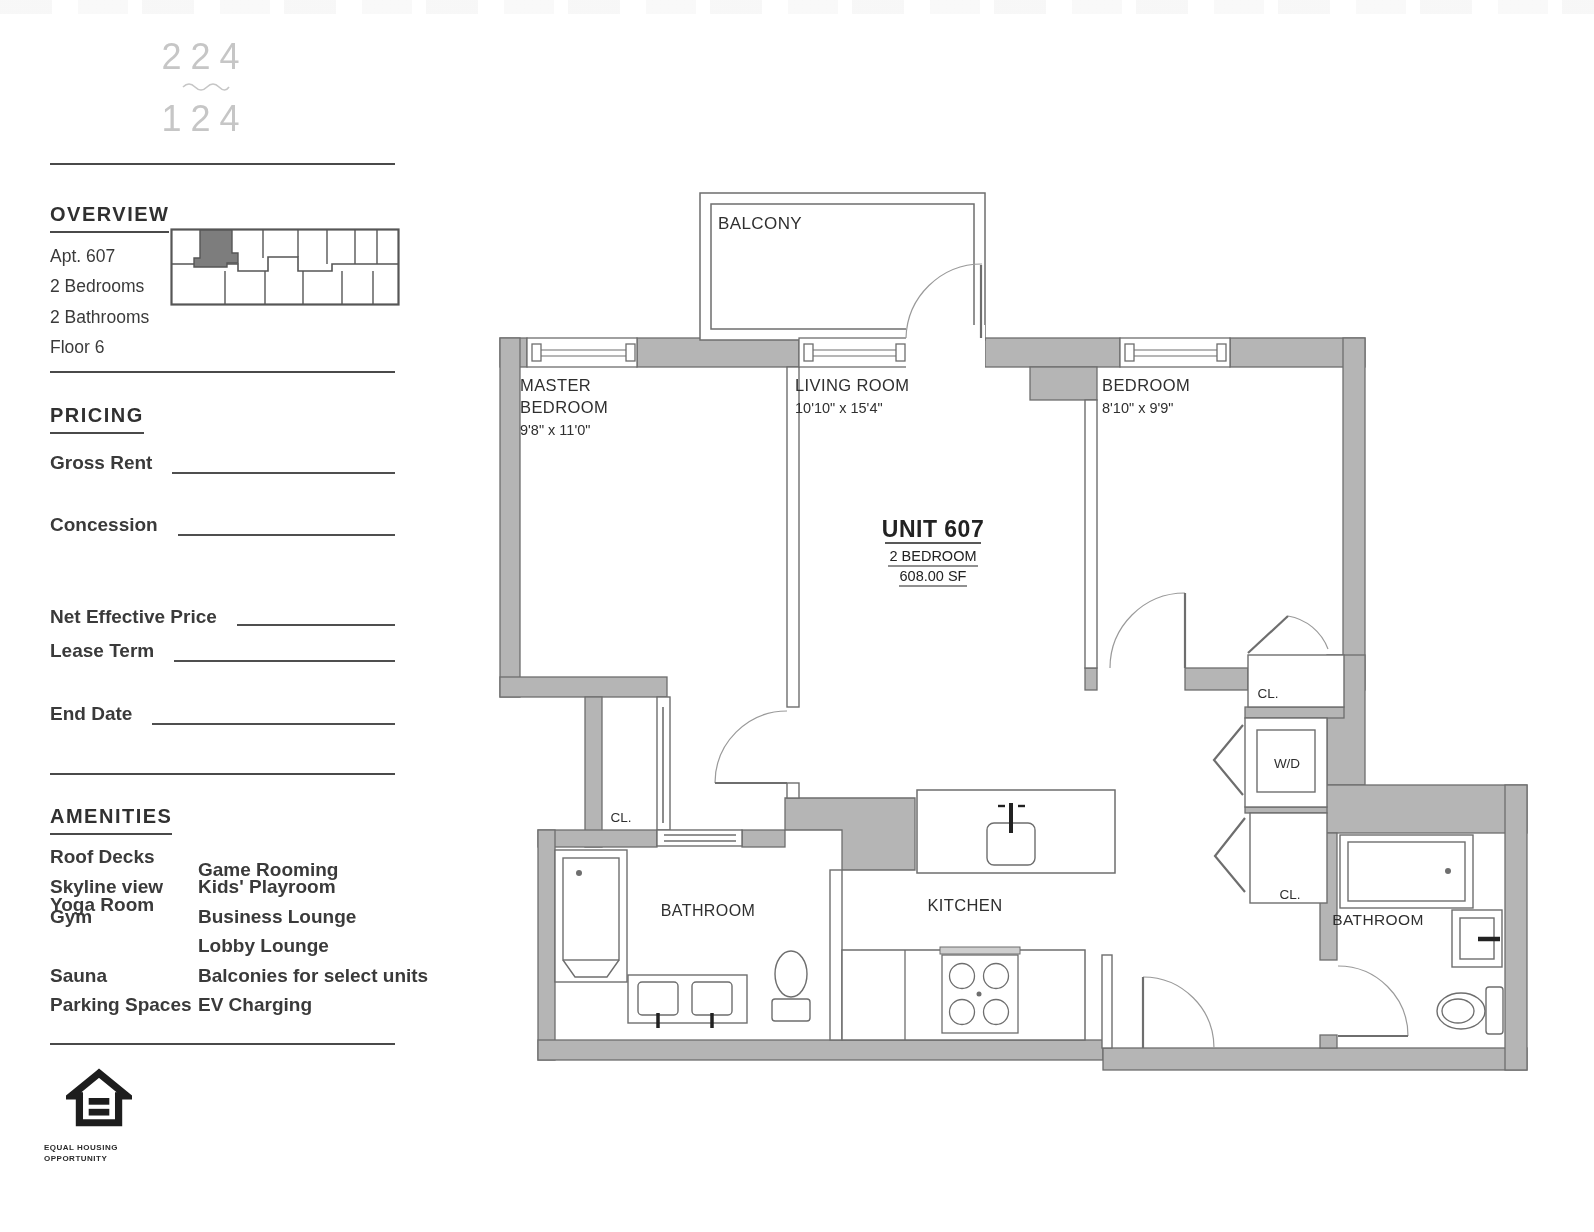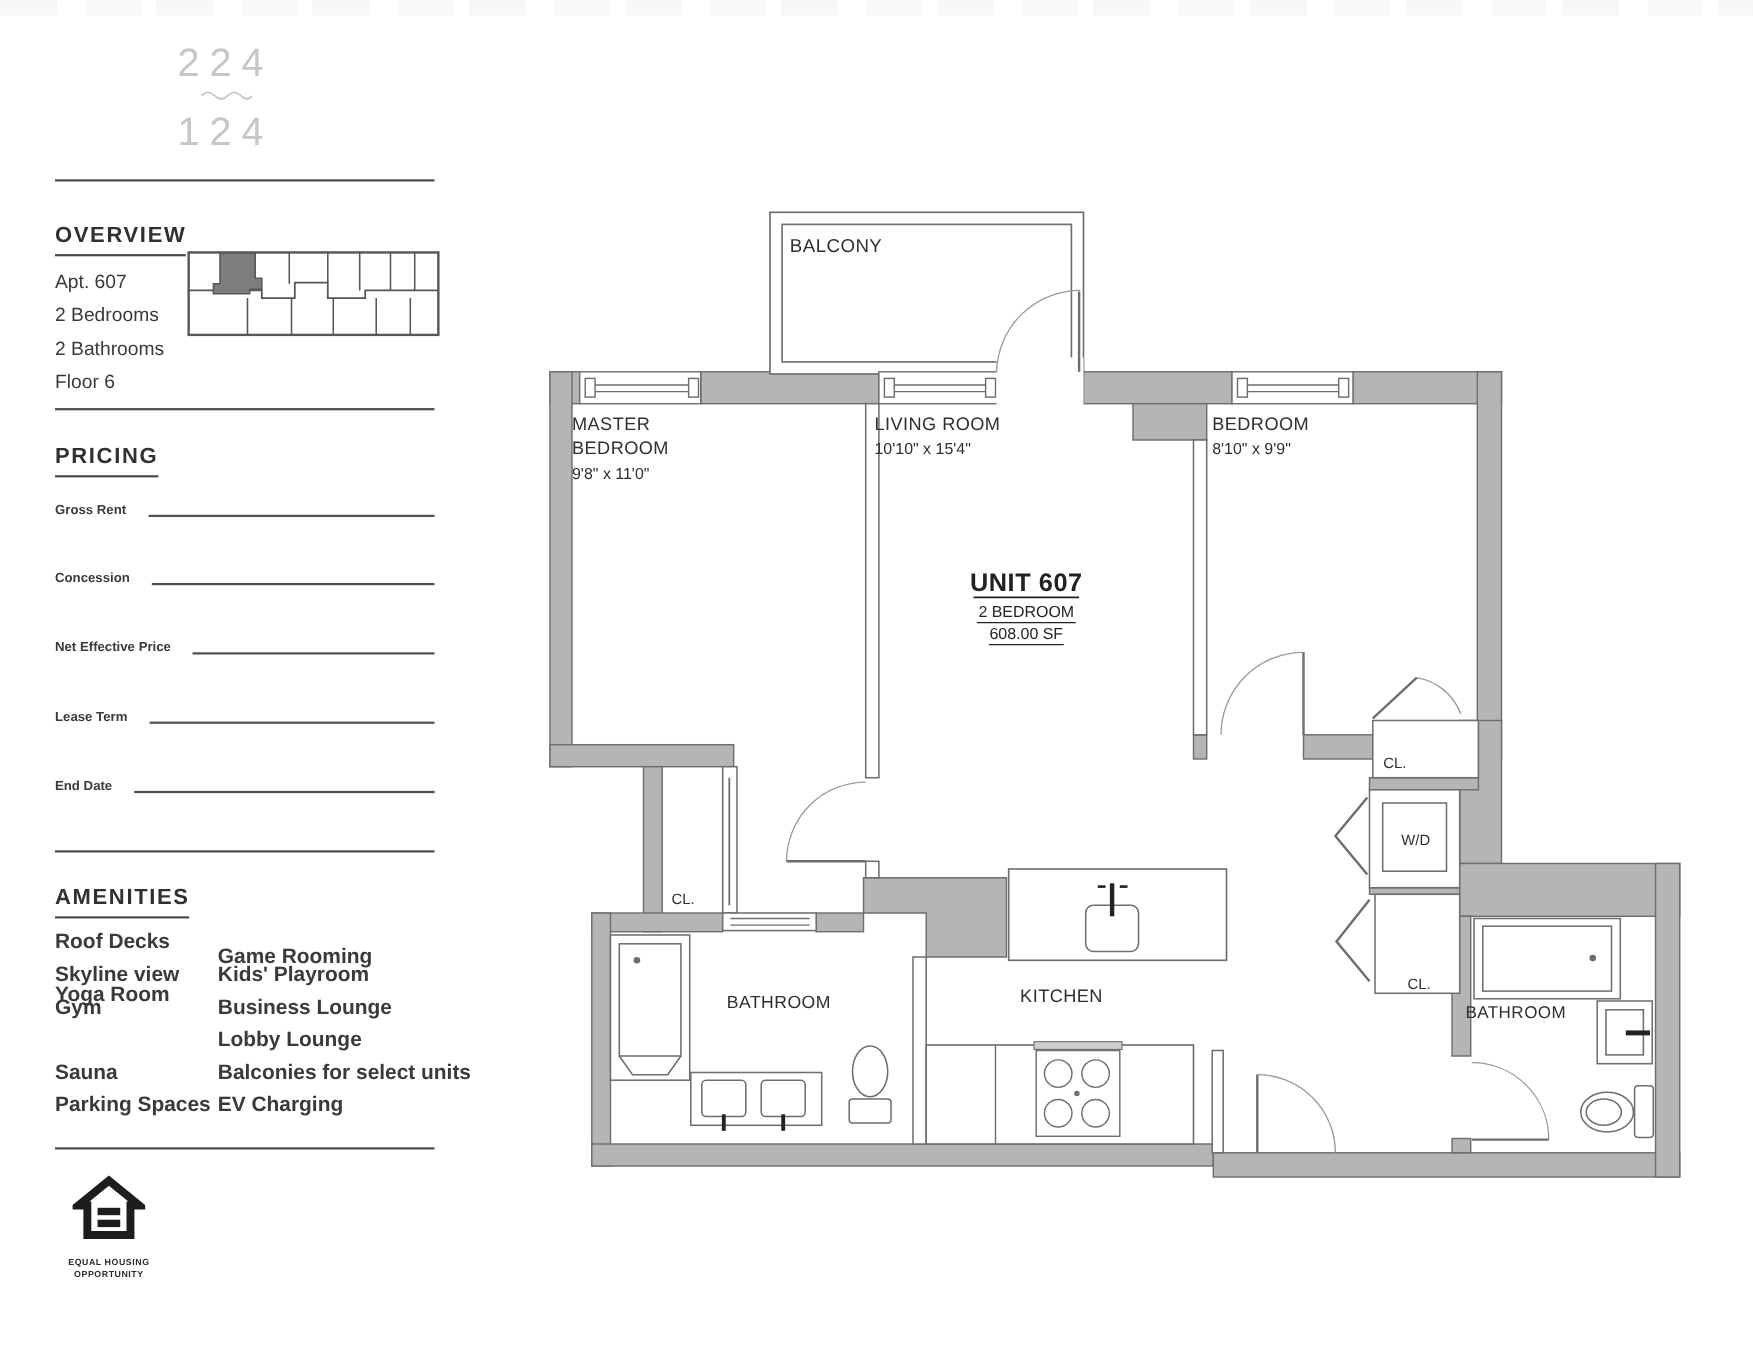--- a/index.html
+++ b/index.html
@@ -9,24 +9,24 @@
   
   #top-strip{left:0;top:0;width:1594px;height:14px;opacity:.55;
     background:repeating-linear-gradient(90deg,#f1f1f1 0 52px,#ffffff 52px 78px,#f4f4f4 78px 128px,#ffffff 128px 142px);}
   
   .logo-num{width:120px;text-align:center;font-size:36px;letter-spacing:9px;color:#c6c6c6;font-weight:normal;}
   .rule{height:0;border-top:2px solid #4a4a4a;}
   .sec-head{font-size:20px;font-weight:bold;letter-spacing:1.5px;color:#303030;
             display:inline-block;border-bottom:2px solid #4a4a4a;padding-bottom:5px;}
   .ov-line{font-size:17.5px;color:#3a3a3a;}
   .price-row{display:flex;align-items:flex-end;width:345px;}
-  .price-label{font-size:12px;font-weight:bold;color:#3a3a3a;white-space:nowrap;}
+  .price-label{font-size:19px;font-weight:bold;color:#3a3a3a;white-space:nowrap;}
   .fill-line{flex:1;border-bottom:2px solid #4f4f4f;margin-left:20px;height:1em;}
   .amen{font-size:19px;font-weight:bold;color:#3a3a3a;}
-  .eho-cap{font-size:8px;font-weight:bold;color:#2a2a2a;text-align:center;letter-spacing:.5px;line-height:11px;}
+  .eho-cap{font-size:8px;font-weight:bold;color:#2a2a2a;letter-spacing:.5px;line-height:11px;}
   .legal{font-size:17px;line-height:25.5px;font-weight:bold;color:#2e2e2e;width:238px;}
   
   svg text{font-family:"Liberation Sans", sans-serif;}
   .rlabel{font-size:16.5px;fill:#2f2f2f;letter-spacing:.4px;}
   .rdims{font-size:14.5px;fill:#2f2f2f;}
   .slabel{font-size:13.5px;fill:#2f2f2f;}
 </style>
 </head>
 <body>
 
@@ -69,21 +69,21 @@
 
   <div class="abs sec-head" style="left:50px;top:404px;">PRICING</div>
   <div class="abs price-row" style="left:50px;top:452px;">
     <span class="price-label">Gross Rent</span>
     <span class="fill-line"></span>
   </div>
   <div class="abs price-row" style="left:50px;top:514px;">
     <span class="price-label">Concession</span>
     <span class="fill-line"></span>
   </div>
-  <div class="abs price-row" style="left:50px;top:577px;">
+  <div class="abs price-row" style="left:50px;top:606px;align-items:center;">
     <span class="price-label">Net Effective Price</span>
     <span class="fill-line"></span>
   </div>
   <div class="abs price-row" style="left:50px;top:640px;">
     <span class="price-label">Lease Term</span>
     <span class="fill-line"></span>
   </div>
   <div class="abs price-row" style="left:50px;top:703px;">
     <span class="price-label">End Date</span>
     <span class="fill-line"></span>

